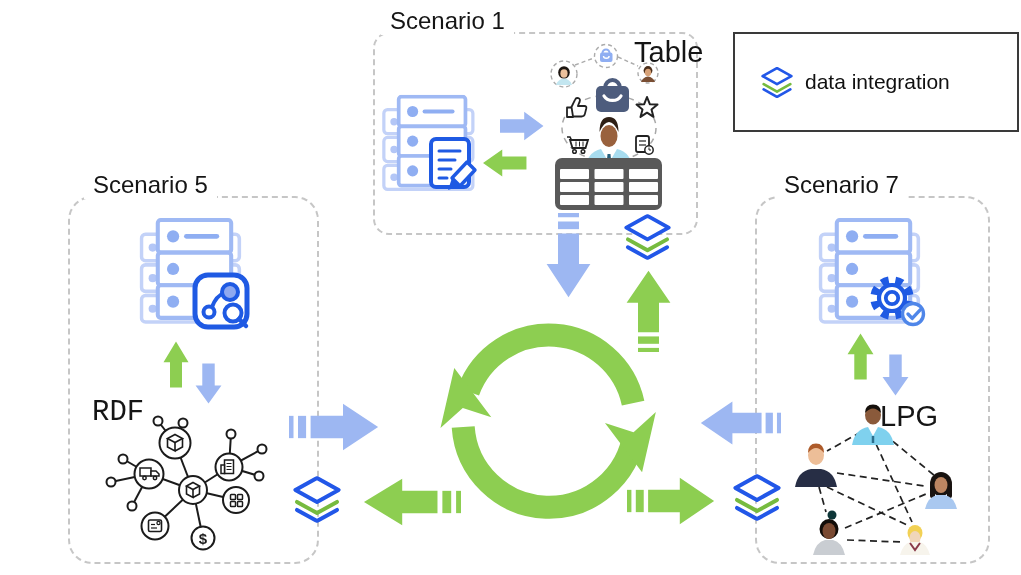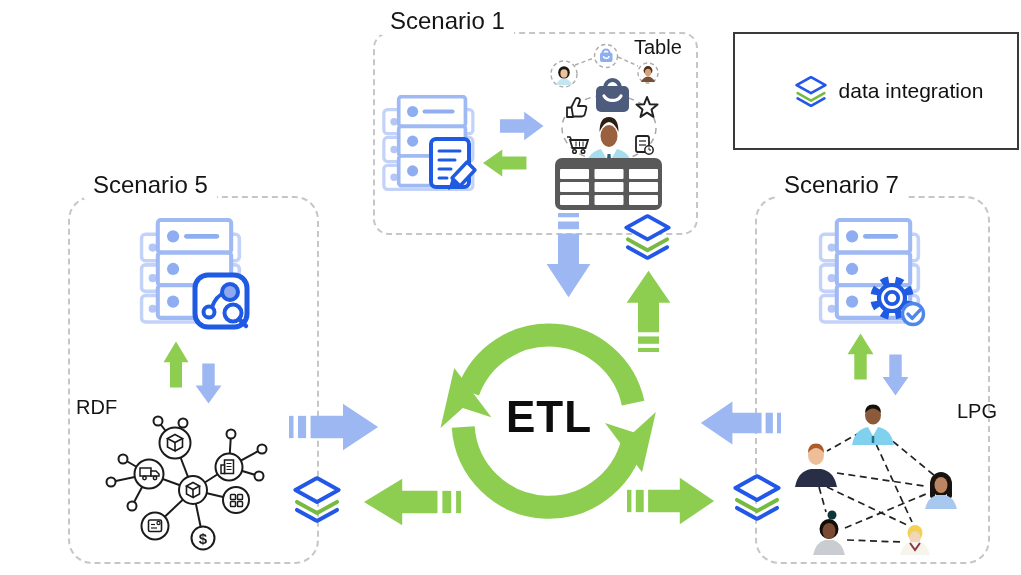--- a/index.html
+++ b/index.html
@@ -1,23 +1,23 @@
 <!DOCTYPE html>
 <html><head>
 <meta charset="utf-8">
 <style>
   html,body{margin:0;padding:0;background:#fff;}
   .canvas{position:relative;width:1021px;height:575px;background:#fff;overflow:hidden;
           font-family:"Liberation Sans","DejaVu Sans",sans-serif;color:#111;}
   .scenario-box{position:absolute;border:2px dashed #c6c6c6;background:transparent;z-index:1;}
   .scenario-label{position:absolute;z-index:3;font-size:24px;color:#151515;background:#fff;padding:0 9px;white-space:nowrap;}
-  .tag-label{position:absolute;z-index:3;font-size:20px;color:#151515;white-space:nowrap;}
+  .tag-label{position:absolute;z-index:3;font-size:29px;color:#151515;white-space:nowrap;}
   .etl-label{position:absolute;z-index:4;width:124px;text-align:center;font-size:44px;font-weight:700;color:#0d0d0d;letter-spacing:1px;}
-  .legend{position:absolute;left:733px;top:32px;width:286px;height:118px;border:2px solid #3a3a3a;
-          background:#fff;z-index:3;display:flex;flex-direction:row;justify-content:center;gap:7px;padding-left:26px;box-sizing:border-box;}
+  .legend{position:absolute;left:733px;top:32px;width:286px;height:100px;border:2px solid #3a3a3a;
+          background:#fff;z-index:3;display:flex;flex-direction:column;justify-content:center;gap:7px;padding-left:26px;box-sizing:border-box;}
   .legend-row{display:flex;align-items:center;gap:12px;}
   .legend-row .txt{font-size:21px;color:#101010;}
   svg.piece{position:absolute;z-index:2;overflow:visible;}
   .hiddefs{position:absolute;width:0;height:0;overflow:hidden;}
 </style>
 </head>
 <body>
 
 <div class="canvas">
 
@@ -89,22 +89,22 @@
   </svg>
 
   <div class="scenario-box" style="left:373px;top:32px;width:321px;height:199px;border-radius:16px;"></div>
   <div class="scenario-box" style="left:68px;top:196px;width:247px;height:364px;border-radius:24px;"></div>
   <div class="scenario-box" style="left:755px;top:196px;width:231px;height:364px;border-radius:24px;"></div>
 
   <div class="scenario-label" style="left:381px;top:7px;">Scenario 1</div>
   <div class="scenario-label" style="left:84px;top:171px;">Scenario 5</div>
   <div class="scenario-label" style="left:775px;top:171px;">Scenario 7</div>
   <div class="tag-label" style="left:634px;top:36px;">Table</div>
-  <div class="tag-label" style="left:76px;top:396px;">RDF</div>
-  <div class="tag-label" style="left:957px;top:400px;">LPG</div>
+  <div class="tag-label" style="left:92px;top:396px;font-family:Liberation Mono, monospace;">RDF</div>
+  <div class="tag-label" style="left:880px;top:400px;">LPG</div>
 
   <div class="legend">
     <div class="legend-row">
       <svg width="32" height="31" viewBox="0 0 60 58">
           <use href="#sym-layers"></use>
         </svg>
       <span class="txt">data integration</span>
     </div>
   </div>
 
@@ -337,21 +337,20 @@
       <path d="M147,147 L152,154 L157,147" fill="none" stroke="#8a3a4a" stroke-width="2"></path>
     </g>
   </svg>
 
   <svg class="piece" style="left:437px;top:309px;" width="225" height="225" viewBox="0 0 225 225">
     <path d="M31.2,82.6 A86,86 0 0 1 196.1,94.1" fill="none" stroke="#8dce51" stroke-width="23"></path>
     <path d="M197.2,124 A86,86 0 0 1 26.2,118" fill="none" stroke="#8dce51" stroke-width="23"></path>
     <polygon points="26,58 52,114 26,99 0,114" fill="#8dce51" transform="rotate(-12 26 100)"></polygon>
     <polygon points="198,164 172,108 198,123 224,108" fill="#8dce51" transform="rotate(-12 198 130)"></polygon>
   </svg>
-  <div class="etl-label" style="left:487px;top:392px;">ETL</div>
 
   <svg class="piece" style="left:624px;top:214px;" width="47" height="46" viewBox="0 0 60 58">
       <use href="#sym-layers"></use>
     </svg>
   <svg class="piece" style="left:293px;top:476px;" width="48" height="47" viewBox="0 0 60 58">
       <use href="#sym-layers"></use>
     </svg>
   <svg class="piece" style="left:733px;top:474px;" width="48" height="47" viewBox="0 0 60 58">
       <use href="#sym-layers"></use>
     </svg>

